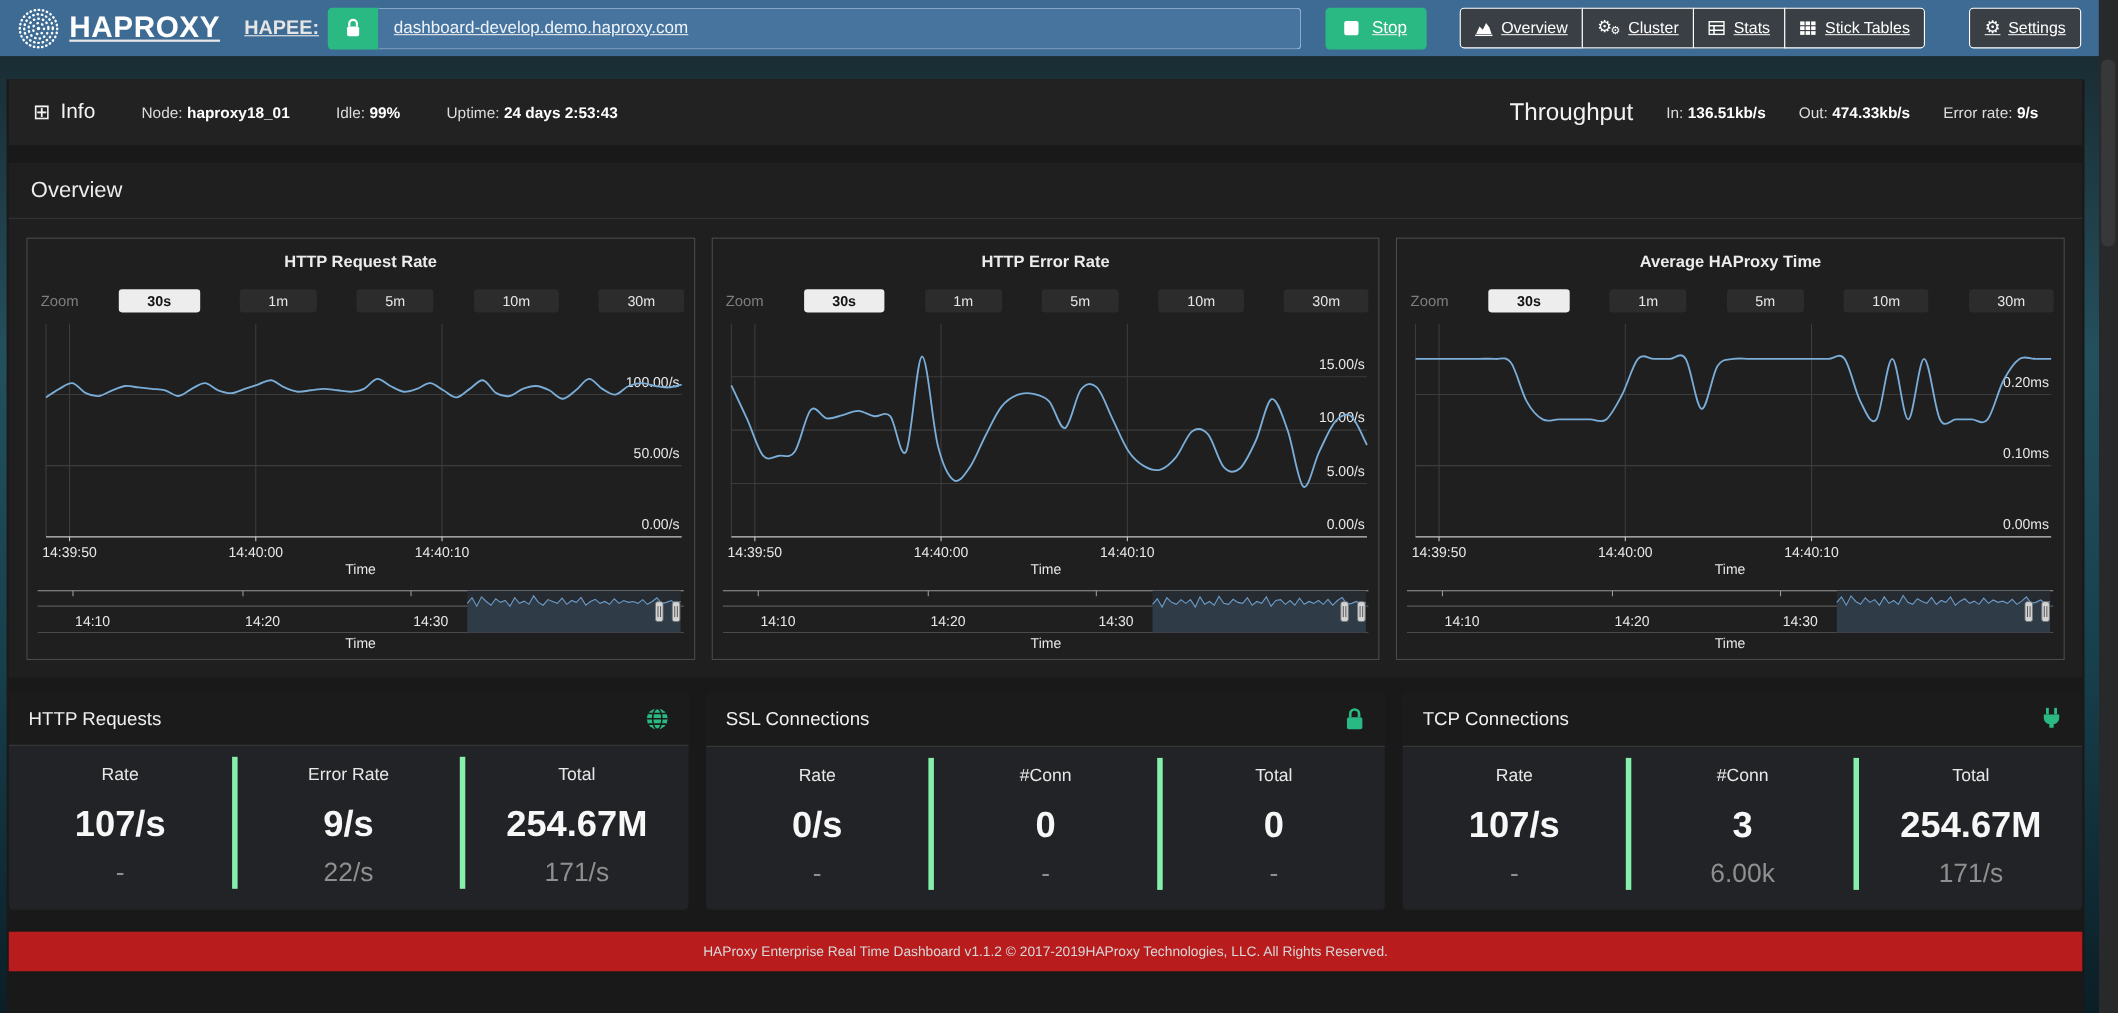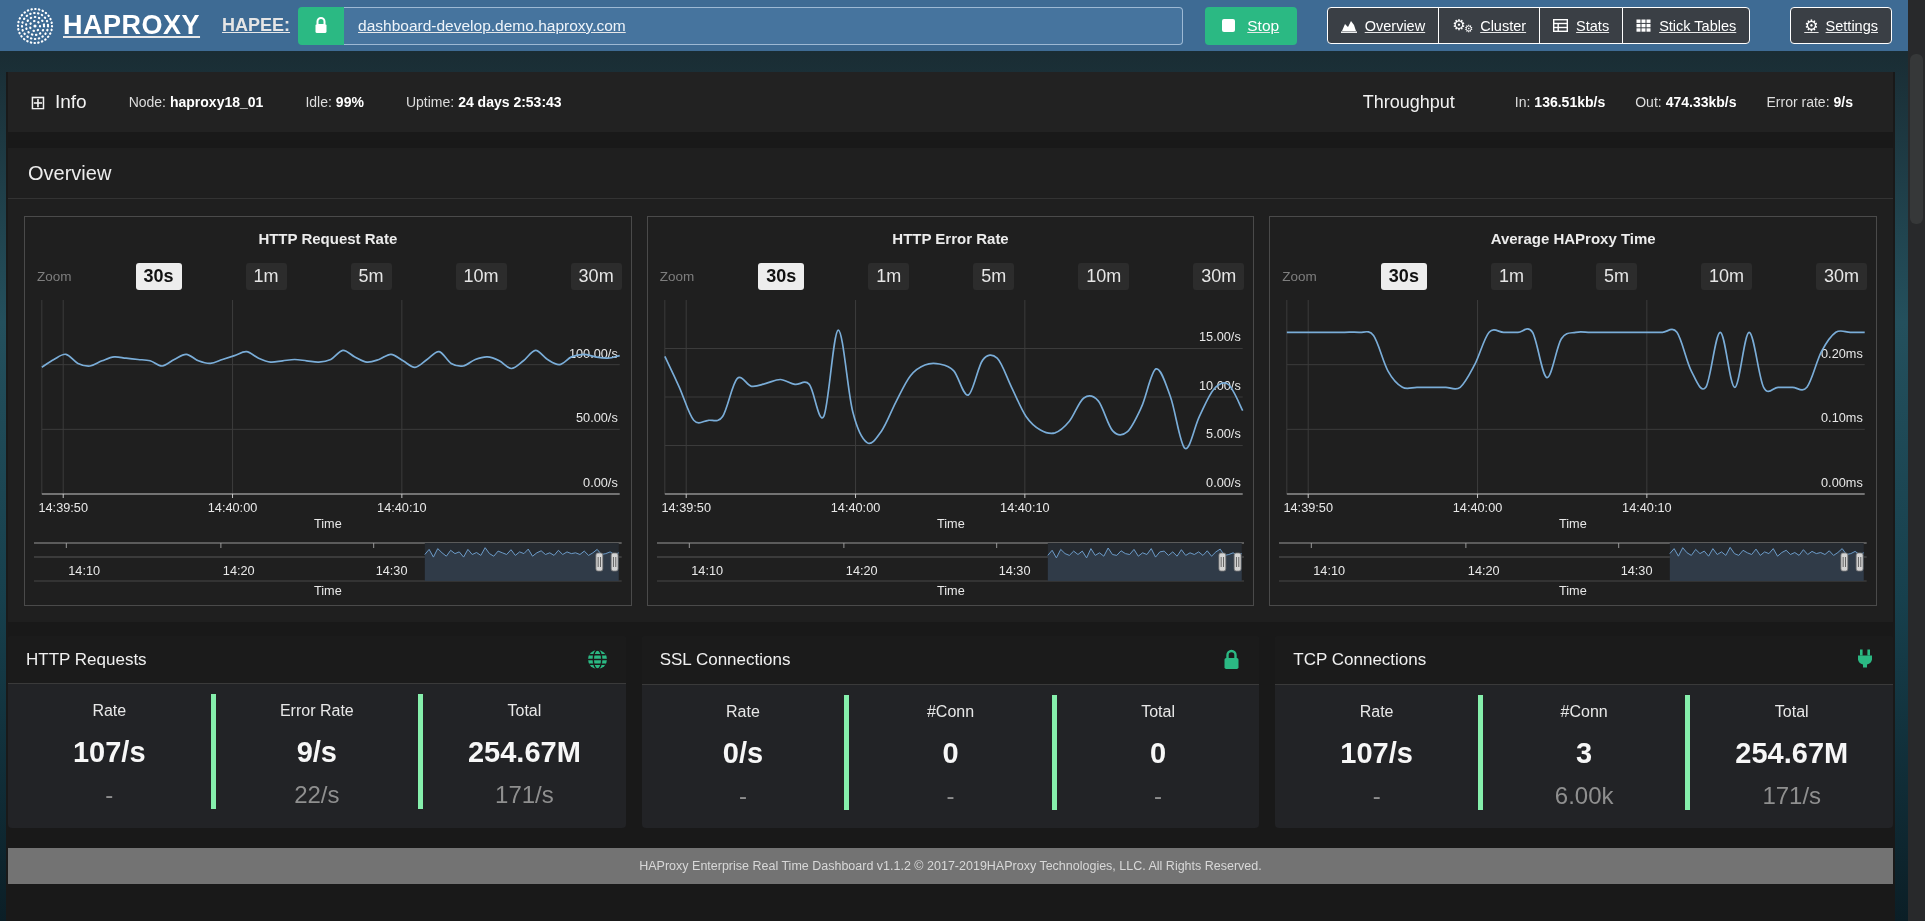--- a/index.html
+++ b/index.html
@@ -55,54 +55,54 @@
   .main { margin:0 30px 0 6px; background:#191919; height:866px; padding:0 2px; }
   .info-bar {
     margin:21px 0 0 0; height:60px; background:#222;
     display:flex; align-items:center; padding:0 40px 0 22px; font-size:14px;
   }
   .info-title { font-size:19px; color:#f2f2f2; display:flex; align-items:center; gap:9px; }
   .plus-square { font-size:19px; }
   .info-item { margin-left:42px; color:#ddd; }
   .info-item b { color:#fff; margin-left:4px; }
   .info-spacer { flex:1; }
-  .throughput-title { font-size:18px; color:#f2f2f2; margin-right:30px; }
+  .throughput-title { font-size:22px; color:#f2f2f2; }
   .tp-item { margin-left:30px; color:#ddd; }
   .tp-item b { color:#fff; margin-left:4px; }
   
   .section { margin-top:16px; background:#1f1f1f; padding-bottom:14px; }
   .section-heading { font-size:20px; color:#ececec; padding:14px 20px 13px 20px; border-bottom:1px solid #333; }
   .charts-row { display:flex; gap:15px; padding:17px 16px 2px 16px; }
   .chart-panel { flex:1; border:1px solid #4a4a4a; background:#1f1f1f; padding:8px 9px 6px 9px; }
   .chart-title { text-align:center; font-size:15px; font-weight:bold; color:#ececec; margin-top:5px; }
   .zoom-row { display:flex; align-items:center; gap:10px; margin:16px 0 10px 3px; font-size:13.5px;justify-content:space-between; }
   .zoom-label { color:#7e7e7e; }
   .zoom-btn {
-    border:none; border-radius:3px; padding:3px 8px; font-size:18px; cursor:pointer;
+    border:none; border-radius:3px; padding:3px 26px; font-size:13px; cursor:pointer;
     background:#2c2c2c; color:#e6e6e6; font-family:"Liberation Sans", sans-serif;
   }
   .zoom-btn.active { background:#ededed; color:#111; font-weight:bold; }
   svg.main-chart { display:block; width:100%; height:232px; }
   svg.mini-chart { display:block; width:100%; height:64px; margin-top:3px; }
   
   .cards-row { display:flex; gap:16px; margin-top:14px; }
   .card { flex:1; background:#222326; border-radius:4px; overflow:hidden; }
   .card-header {
     background:#1b1b1b; border-bottom:1px solid #3a3a3a; padding:13px 18px;
     display:flex; align-items:center; justify-content:space-between;gap:10px;
   }
   .card-title { font-size:17px; color:#f0f0f0; }
   .card-body { display:flex; padding:10px 0 18px 0; }
   .stat-col { flex:1; text-align:center; padding-top:8px; }
   .stat-col + .stat-col { border-left:5px solid #86efac; }
   .stat-label { font-size:16px; color:#e8e8e8; }
-  .stat-value { font-size:29px; font-weight:bold; color:#f7f7f7; margin-top:16px; }
+  .stat-value { font-size:33px; font-weight:bold; color:#f7f7f7; margin-top:16px; }
   .stat-sub { font-size:24px; color:#8f8f8f; margin-top:12px; }
   
-  .footer { margin-top:20px; height:36px; background:#737373; display:flex; align-items:center; justify-content:center; }
+  .footer { margin-top:20px; height:36px; background:#b91c1c; display:flex; align-items:center; justify-content:center; }
   .footer-text { font-size:12.5px; color:#d8d8d8; }
 </style>
 </head>
 <body>
 
 <div class="scroll-rail">
   <div class="scroll-thumb"></div>
 </div>
 
 <div class="navbar">

